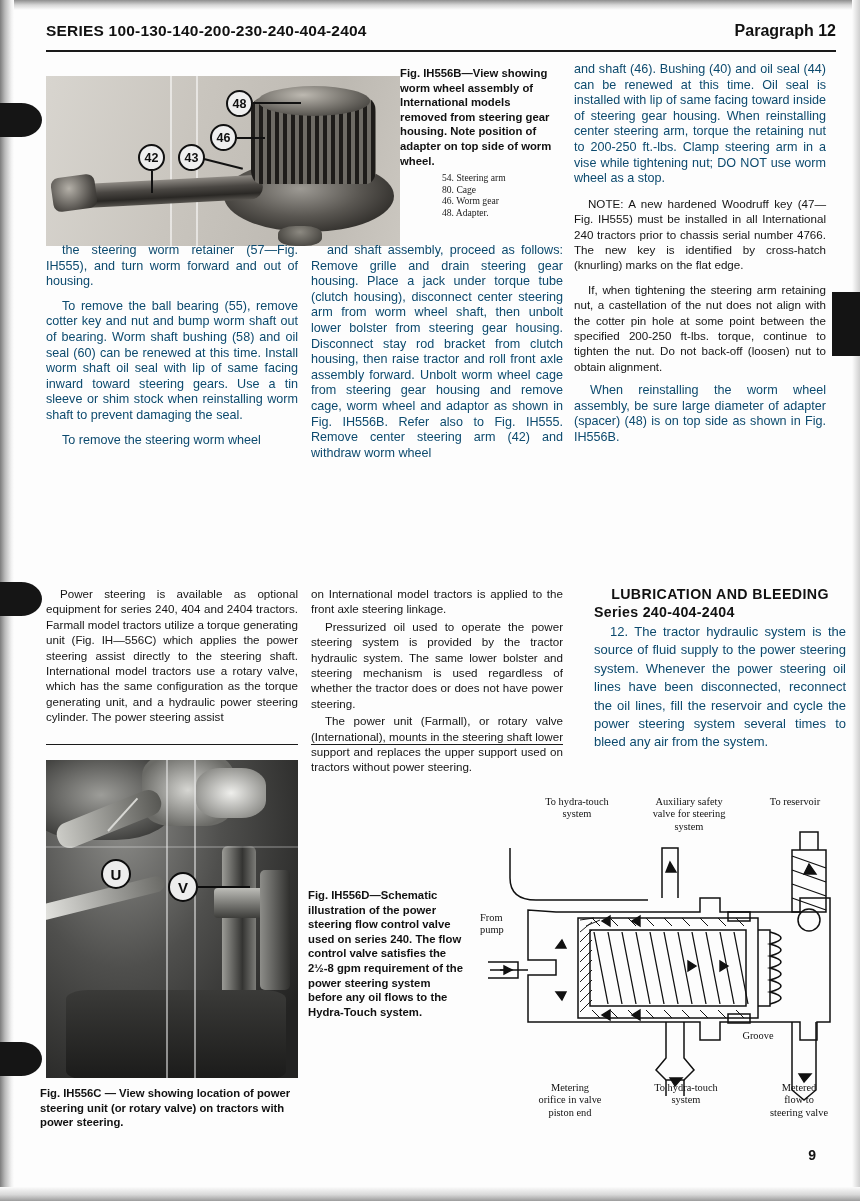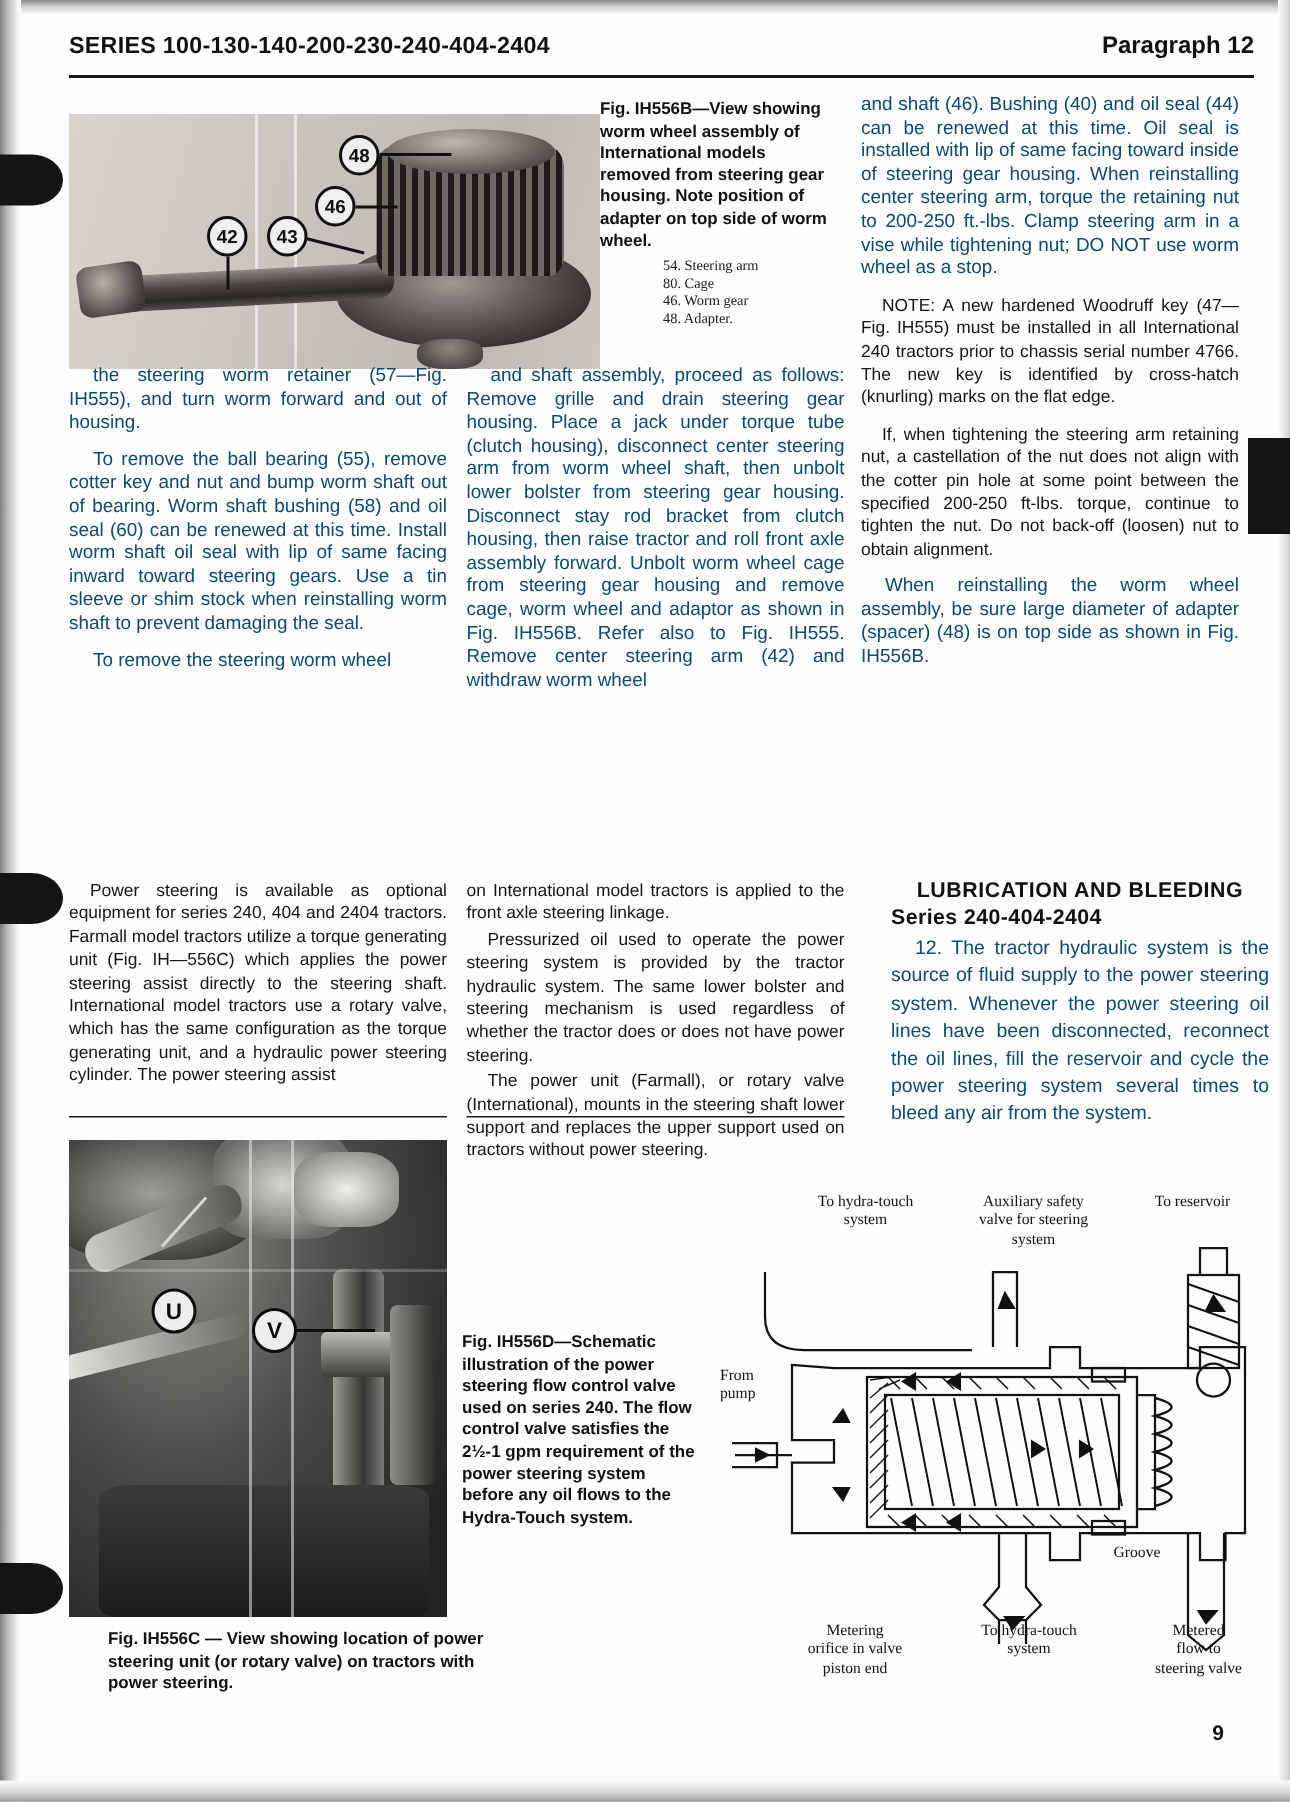--- a/index.html
+++ b/index.html
@@ -229,23 +229,23 @@
     <div class="seam" style="left:120px;"></div>
     <div class="seam" style="left:148px;"></div>
     <div class="hseam" style="top:86px;"></div>
 
     <div class="cal-uv" style="left:55px;top:99px;">U</div>
     <div class="cal-uv" style="left:122px;top:112px;">V</div>
     <div class="lead" style="left:152px;top:126px;width:52px;background:#0d0d0d;height:2px;"></div>
     <div class="lead" style="left:62px;top:70px;width:44px;background:#d8d8d4;height:2px;transform:rotate(-48deg);"></div>
   </div>
 
-  <div class="figcap" style="position:absolute;left:40px;top:1086px;width:266px;margin-left:32px;">Fig. IH556C — View showing location of power steering unit (or rotary valve) on tractors with power steering.</div>
-
-  <div class="figcap" style="position:absolute;left:308px;top:888px;width:156px;">Fig. IH556D—Schematic illustration of the power steering flow control valve used on series 240. The flow control valve satisfies the 2½-1 gpm requirement of the power steering system before any oil flows to the Hydra-Touch system.</div>
+  <div class="figcap" style="position:absolute;left:40px;top:1086px;width:266px;">Fig. IH556C — View showing location of power steering unit (or rotary valve) on tractors with power steering.</div>
+
+  <div class="figcap" style="position:absolute;left:308px;top:888px;width:156px;">Fig. IH556D—Schematic illustration of the power steering flow control valve used on series 240. The flow control valve satisfies the 2½-8 gpm requirement of the power steering system before any oil flows to the Hydra-Touch system.</div>
 
   <div class="schem">
     <svg width="380" height="360" viewBox="0 0 380 360">
       <g fill="none" stroke="#111" stroke-width="1.5">
 
         <path d="M58 120 L58 170 L86 170 L86 185 L58 185 L58 232 L230 232 L230 250 L250 250 L250 232 L330 232 L330 250 L347 250 L347 232 L360 232 L360 108 L330 108 L330 122 L250 122 L250 108 L230 108 L230 122 L86 122 L58 120 Z"></path>
 
         <rect x="108" y="128" width="180" height="100"></rect>
         <rect x="120" y="140" width="156" height="76"></rect>
 

